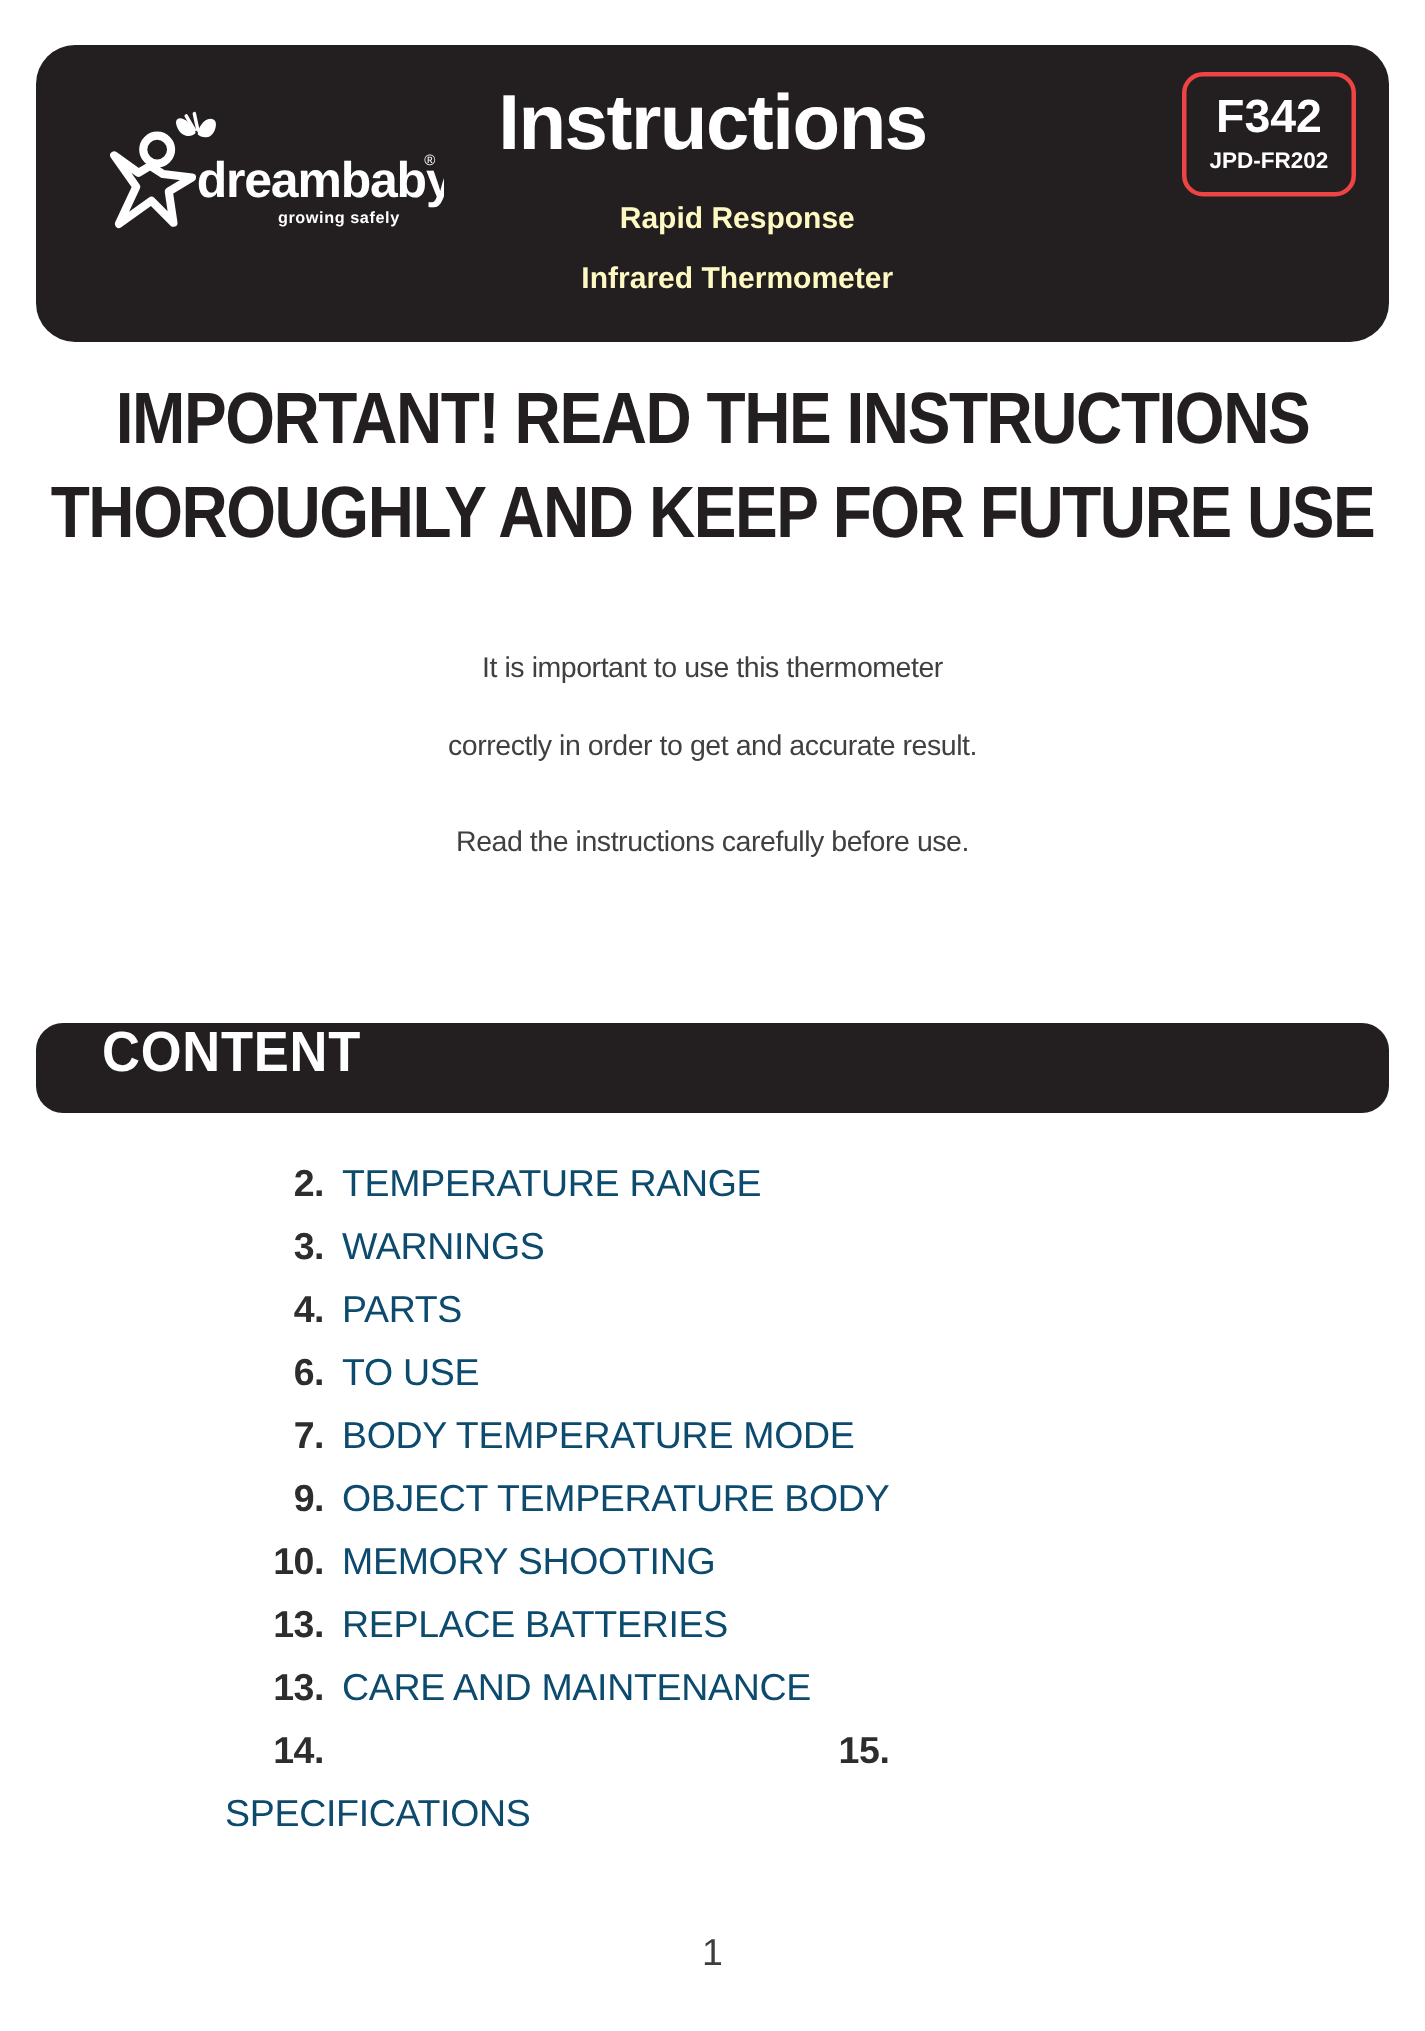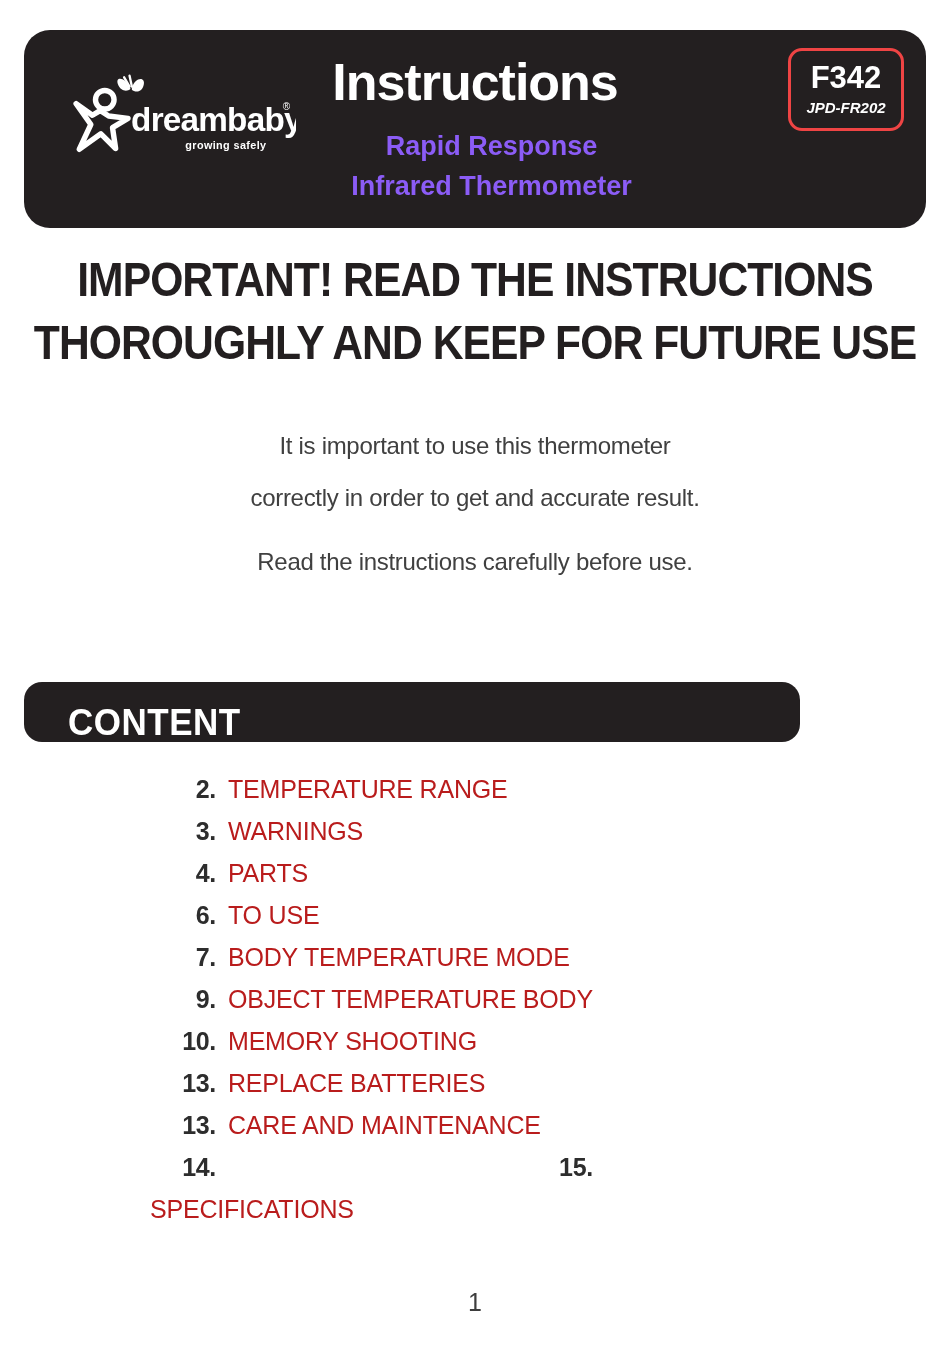--- a/index.html
+++ b/index.html
@@ -35,24 +35,24 @@
   }
   .header-title {
     margin-top: 22px;
     font-size: 52px;
     font-weight: 800;
     letter-spacing: -1px;
     color: #ffffff;
   }
   .header-sub {
     margin-top: 14px;
-    font-size: 27px;
+    font-size: 20px;
     font-weight: 700;
     line-height: 40px;
-    color: #8b5cf6;
+    color: #fef9c3;
     margin-left: 33px;
   }
   .model-badge {
     position: absolute;
     right: 22px; top: 18px;
     min-width: 86px;
     border: 3px solid #ef4444;
     border-radius: 14px;
     padding: 10px 12px 12px 12px;
     text-align: center;
@@ -62,57 +62,56 @@
     font-size: 31px;
     font-weight: 800;
     letter-spacing: 0px;
     line-height: 34px;
   }
   .model-badge .code {
     font-size: 15px;
     font-weight: 700;
     letter-spacing: 0px;
     margin-top: 4px;
-    font-style: italic;
   }
 
   
   .important-heading {
     position: absolute;
     left: 0; right: 0; top: 248px;
     text-align: center;
     font-size: 44px;
     font-weight: 800;
     letter-spacing: -1px;
     line-height: 57px;
     color: #231f20;
     transform: scale(0.97, 1.1);
     transform-origin: center top;
   }
   .intro-text {
     position: absolute;
     left: 0; right: 0; top: 420px;
     text-align: center;
-    font-size: 24px;
+    font-size: 19px;
     font-weight: 400;
     color: #404040;
     line-height: 52px;
     letter-spacing: -0.3px;
   }
   .intro-text .para2 { margin-top: 12px; }
 
   
   .content-bar {
     position: absolute;
     left: 24px; top: 682px;
-    width: 776px; height: 60px;
+    width: 902px; height: 60px;
     background: #231f20;
     border-radius: 18px;
     display: flex;
-    align-items: flex-end;
+    align-items: flex-start;
   }
   .content-bar .content-title {
     color: #ffffff;
     font-size: 35px;
     font-weight: 800;
     letter-spacing: 0.5px;
     padding-left: 44px;
     transform: scaleY(1.08);
   }
 
@@ -128,21 +127,21 @@
     text-align: right;
     font-size: 25px;
     font-weight: 700;
     color: #2d2d2d;
     line-height: 42px;
     letter-spacing: -0.3px;
   }
   .toc-label {
     font-size: 25px;
     font-weight: 400;
-    color: #b91c1c;
+    color: #0c4a6e;
     line-height: 42px;
     letter-spacing: -0.2px;
   }
 
   .page-number {
     position: absolute;
     left: 0; right: 0; top: 1288px;
     text-align: center;
     font-size: 25px;
     color: #3d3d3d;

